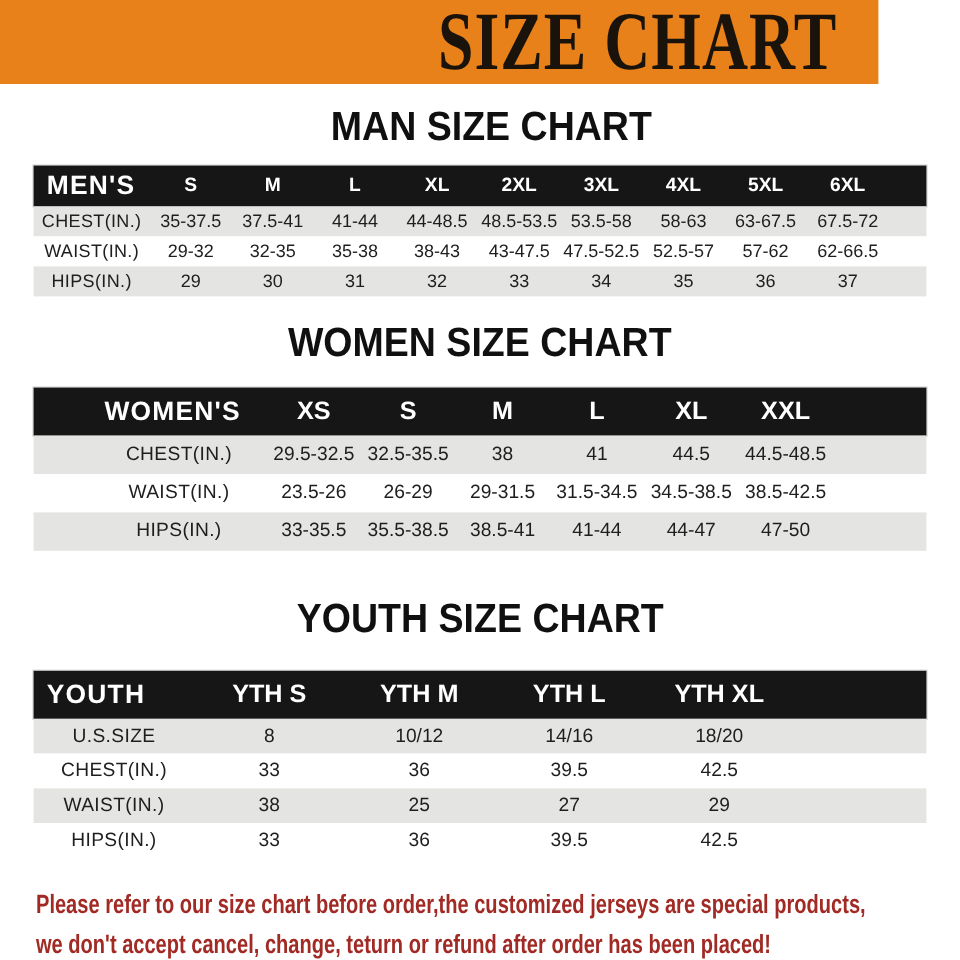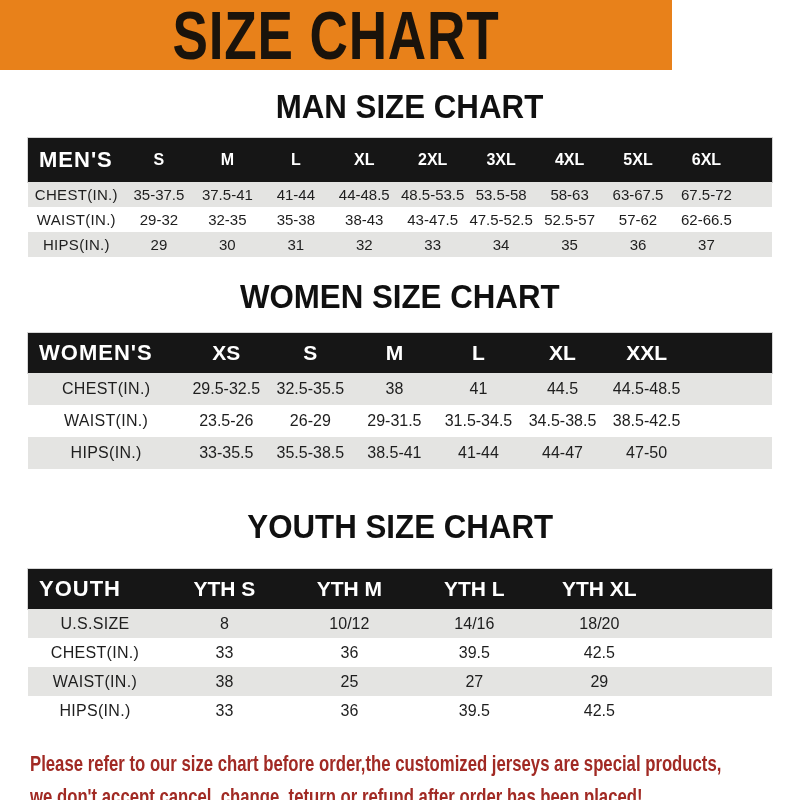--- a/index.html
+++ b/index.html
@@ -4,23 +4,23 @@
 <style>
   * { margin: 0; padding: 0; box-sizing: border-box; }
   html, body {
     width: 800px; height: 800px;
     background: #ffffff;
     font-family: "Liberation Sans", "DejaVu Sans", sans-serif;
     overflow: hidden;
   }
   
   .banner {
-    width: 672px; height: 70px;
+    width: 732px; height: 70px;
     background: var(--banner-bg, #E8811A);
-    display: flex; align-items: center; justify-content: center;
+    display: flex; align-items: center; justify-content: flex-end; font-family: Liberation Serif, serif;
   }
   .banner .condensed-xl {
     display: inline-block;
     font-size: 64px; font-weight: bold;
     letter-spacing: 1px;
     color: var(--banner-text, #1A130B);
     transform: scale(0.83, 1.08);
     line-height: 70px;
     white-space: nowrap;
   }
@@ -33,28 +33,28 @@
     white-space: nowrap;
     line-height: 36px;
   }
   .s0 .section-heading { margin: 18px 0 14px 0; padding-left: 19px; }
   .s1 .section-heading { margin: 21px 0 19px 0; }
   .s2 .section-heading { margin: 39px 0 25px 0; }
   
   .size-table { width: 744px; margin: 0 auto; }
   .trow { display: grid; align-items: center; }
   .t0 .trow { grid-template-columns: 13% repeat(9, 9.2%) 1fr; }
-  .t1 .trow { grid-template-columns: 21% repeat(6, 11.3%) 1fr; }
+  .t1 .trow { grid-template-columns: 21% repeat(6, 11.3%) 1fr; padding-left: 48px; }
   .t2 .trow { grid-template-columns: 18% repeat(4, 16.8%) 1fr; }
   .thead {
     background: var(--header-bar, #161616);
     color: #ffffff;
     box-shadow: 0 0 0 1px #d6d6d6;
   }
-  .t0 .thead { height: 44px; }
+  .t0 .thead { height: 34px; }
   .t1 .thead, .t2 .thead { height: 40px; }
   .corner {
     font-weight: bold; font-size: 22px;
     letter-spacing: 1px; padding-left: 11px;
     text-align: left; white-space: nowrap;
   }
   .th { text-align: center; font-weight: bold; }
   .t0 .th { font-size: 16px; }
   .t1 .th, .t2 .th { font-size: 21px; }
   .td { text-align: center; color: #1e1e1e; white-space: nowrap; }

